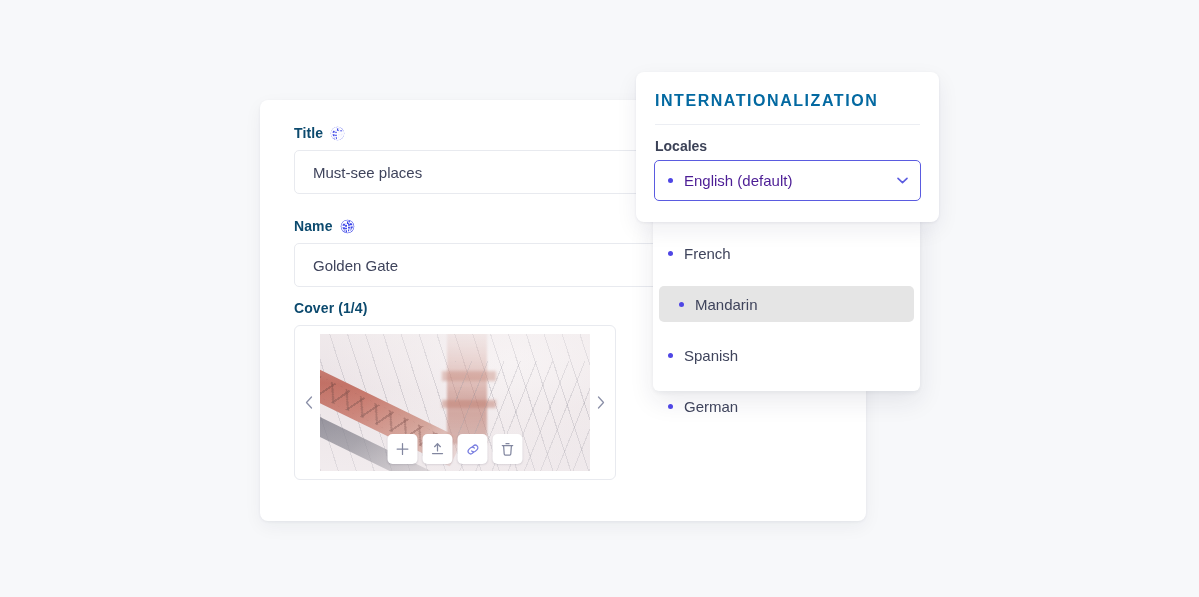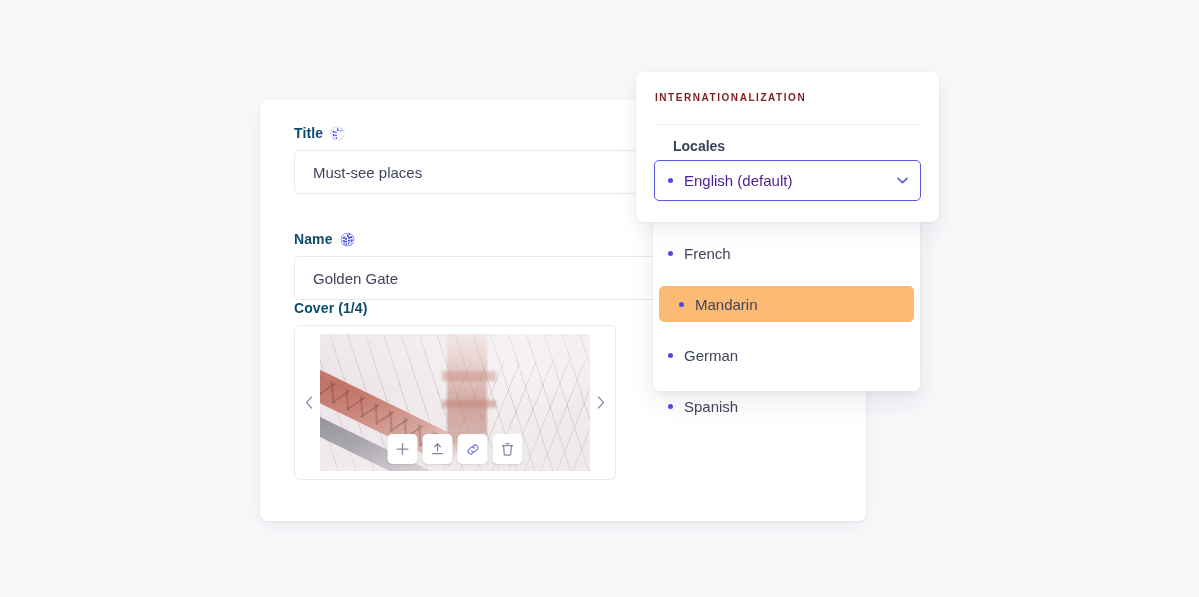--- a/index.html
+++ b/index.html
@@ -24,21 +24,21 @@
     top: 100px;
     width: 606px;
     height: 421px;
     background: #ffffff;
     border-radius: 8px;
     box-shadow: 0 1px 3px rgba(28,32,64,0.06), 0 6px 18px rgba(28,32,64,0.05);
   }
 
   .field-group { position: absolute; left: 34px; }
   .field-group.title-group { top: 25px; }
-  .field-group.name-group  { top: 118px; margin-top: 13px; }
+  .field-group.name-group  { top: 118px; }
   .field-group.cover-group { top: 200px; }
 
   .field-label {
     display: flex;
     align-items: center;
     gap: 7px;
     font-size: 14px;
     font-weight: bold;
     color: #0c4a6e;
     letter-spacing: 0.1px;
@@ -233,38 +233,38 @@
     background: #ffffff;
     border-radius: 8px;
     box-shadow: 0 1px 3px rgba(28,32,64,0.07), 0 8px 22px rgba(28,32,64,0.07);
     z-index: 10;
   }
 
   .i18n-title {
     position: absolute;
     left: 19px;
     top: 20px;
-    font-size: 10px;
+    font-size: 16px;
     font-weight: bold;
     letter-spacing: 1.55px;
-    color: #7f1d1d;
+    color: #0369a1;
   }
 
   .i18n-divider {
     position: absolute;
     left: 19px;
     right: 19px;
     top: 52px;
     height: 1px;
     background: #eceef3;
   }
 
   .locales-label {
     position: absolute;
-    left: 37px;
+    left: 19px;
     top: 66px;
     font-size: 14px;
     font-weight: bold;
     color: #3c4257;
   }
 
   .locale-select {
     position: absolute;
     left: 18px;
     top: 88px;
@@ -321,21 +321,21 @@
     margin: 15px 6px;
     border-radius: 5px;
     display: flex;
     align-items: center;
     padding: 0 0 0 9px;
     font-size: 15px;
     color: #3f445c;
     cursor: pointer;
   }
   .locale-option.selected {
-    background: #fdba74;
+    background: #e5e5e5;
     padding-left: 20px;
   }
   .locale-option .bullet { margin-right: 11px; }
 </style>
 </head>
 <body>
 
 <div class="form-card">
 
   <div class="field-group title-group">
@@ -446,25 +446,25 @@
   <div class="locale-option">
     <span class="bullet"></span>
     <span>French</span>
   </div>
   <div class="locale-option selected">
     <span class="bullet"></span>
     <span>Mandarin</span>
   </div>
   <div class="locale-option">
     <span class="bullet"></span>
-    <span>German</span>
+    <span>Spanish</span>
   </div>
   <div class="locale-option">
     <span class="bullet"></span>
-    <span>Spanish</span>
+    <span>German</span>
   </div>
 </div>
 
 <div class="i18n-panel">
   <div class="i18n-title">INTERNATIONALIZATION</div>
   <div class="i18n-divider"></div>
   <div class="locales-label">Locales</div>
 
   <div class="locale-select">
     <span class="bullet"></span>

